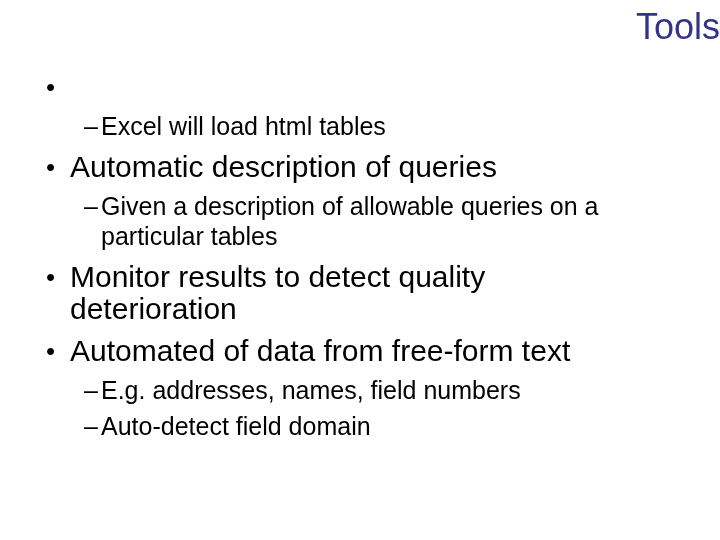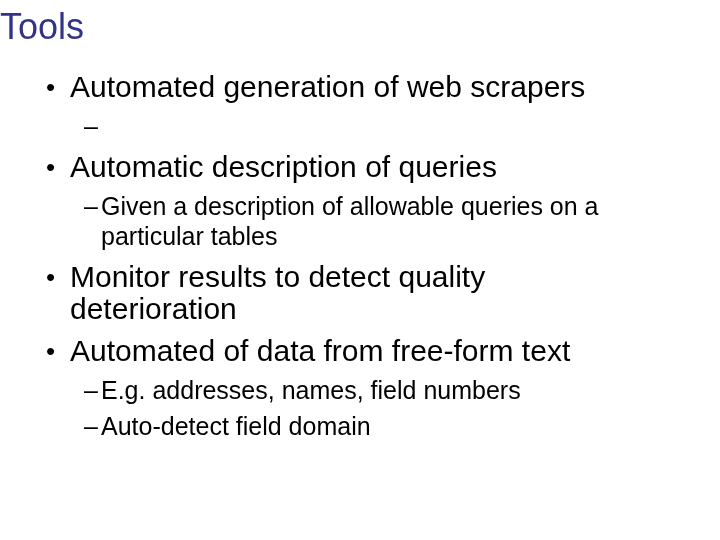--- a/index.html
+++ b/index.html
@@ -12,21 +12,21 @@
     width: 720px;
     height: 540px;
     background: #ffffff;
     overflow: hidden;
     font-family: "Liberation Sans", sans-serif;
     color: #000000;
     -webkit-font-smoothing: antialiased;
   }
   .slide-title {
     margin: 6px 0 0 0;
-    text-align: left;
+    text-align: right;
     font-size: 36px;
     line-height: 42px;
     font-weight: 400;
     color: #333388; 
   }
   .row {
     display: flex;
     align-items: flex-start;
   }
   .row .marker {
@@ -73,25 +73,25 @@
 </style>
 </head>
 <body>
 
 <div class="slide">
 
   <div class="slide-title">Tools</div>
 
   <div class="row l1 first">
     <span class="marker">•</span>
-    <span class="text">Automated generation of web scrapers</span>
   </div>
 
   <div class="row l2">
     <span class="marker">–</span>
+    <span class="text">Excel will load html tables</span>
   </div>
 
   <div class="row l1">
     <span class="marker">•</span>
     <span class="text">Automatic description of queries</span>
   </div>
 
   <div class="row l2">
     <span class="marker">–</span>
     <span class="text">Given a description of allowable queries on a particular tables</span>

